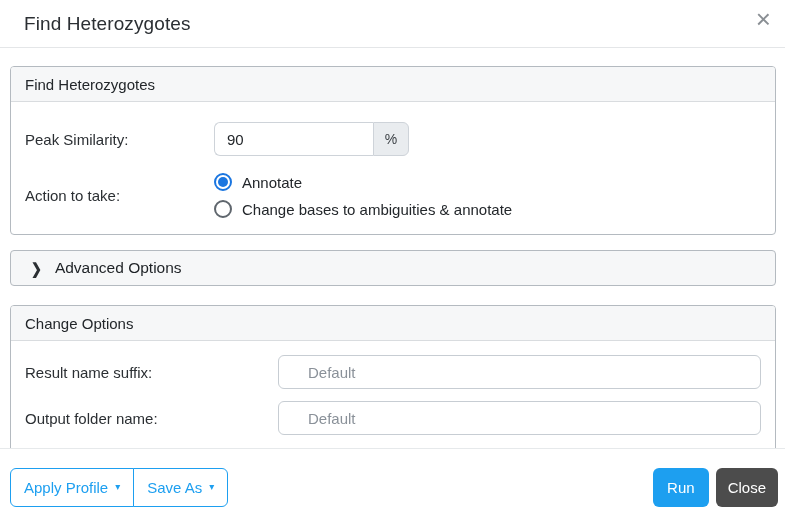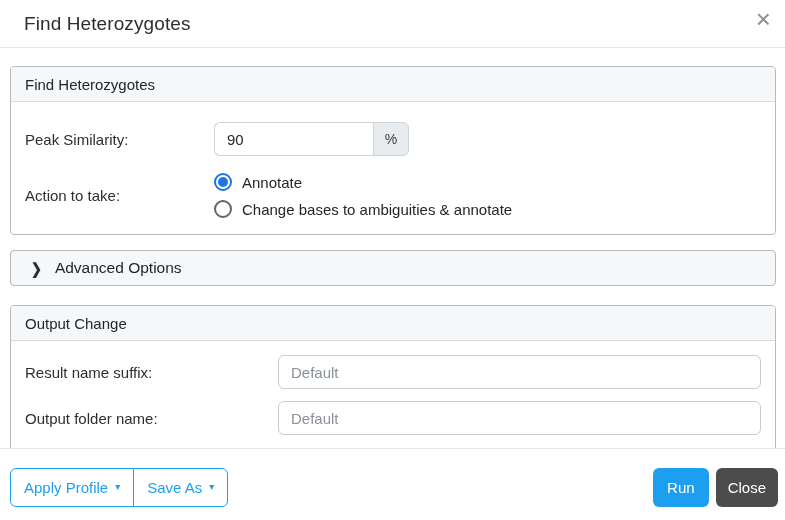--- a/index.html
+++ b/index.html
@@ -129,21 +129,21 @@
   .advanced-label { font-size: 15.5px; color: #1d2125; }
 
   
   .panel-output { margin-top: 19px; }
   .panel-output .panel-body { padding: 12px 14px 17px 14px; }
   .text-input {
     flex: 1 1 auto;
     height: 34px;
     border: 1px solid #c7cdd3;
     border-radius: 6px;
-    padding: 0 12px;
+    padding: 0 29px;
     font-size: 15px;
     font-family: "Liberation Sans", sans-serif;
     color: #23272b;
     outline: none;
   }
   .text-input::placeholder { color: #8a9199; opacity: 1; }
   .row-gap { margin-top: 12px; }
 
   
   .dialog-footer {
@@ -218,21 +218,21 @@
 
       </div>
     </section>
 
     <section class="panel panel-advanced">
       <span class="chevron">❯</span>
       <span class="advanced-label">Advanced Options</span>
     </section>
 
     <section class="panel panel-output">
-      <div class="panel-header">Output Change</div>
+      <div class="panel-header">Change Options</div>
       <div class="panel-body">
 
         <div class="form-row" style="margin-top:2px;">
           <span class="field-label label-w2">Result name suffix:</span>
           <input type="text" class="text-input" placeholder="Default" style="">
         </div>
 
         <div class="form-row row-gap">
           <span class="field-label label-w2">Output folder name:</span>
           <input type="text" class="text-input" placeholder="Default" style="">

